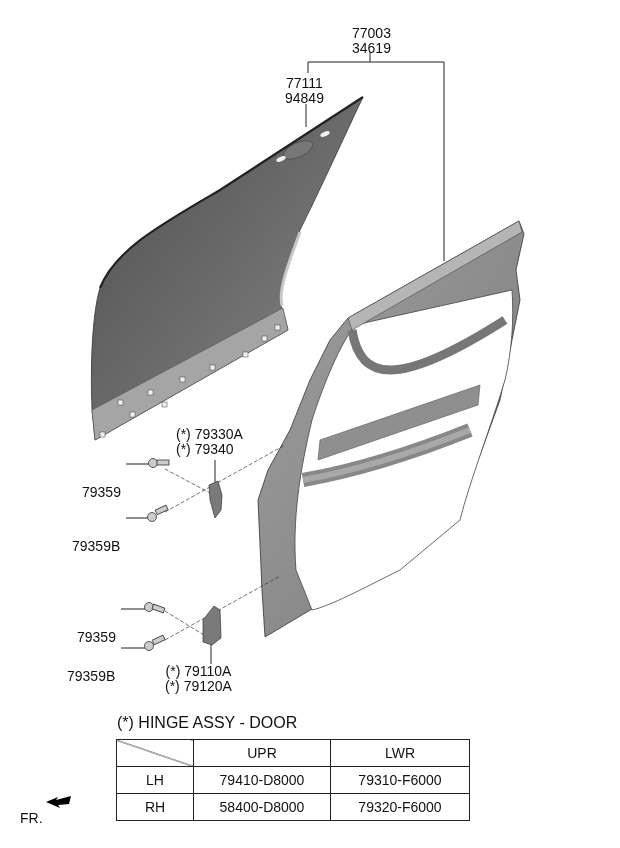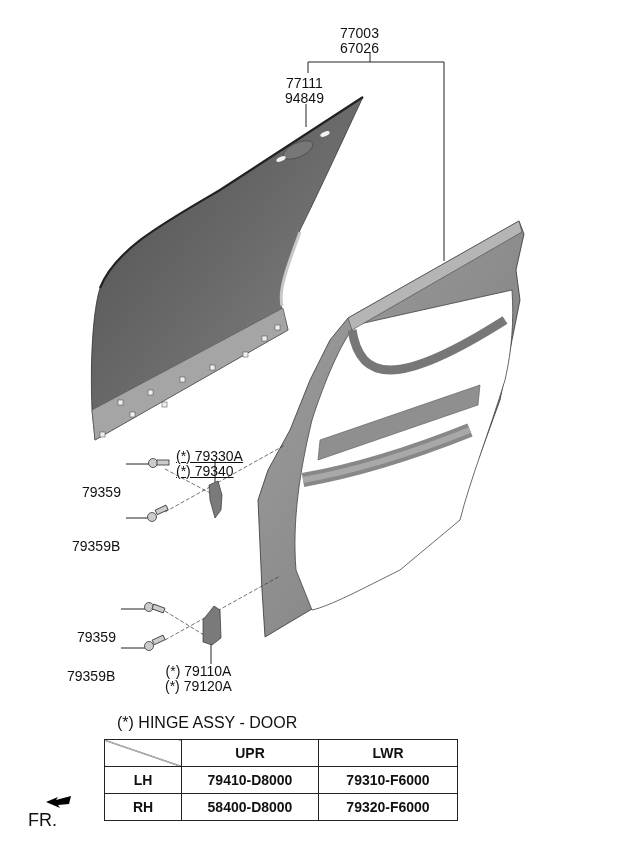--- a/index.html
+++ b/index.html
@@ -3,28 +3,28 @@
 <meta charset="utf-8">
 <style>
   html, body { margin: 0; padding: 0; background: #ffffff; }
   body { width: 620px; height: 848px; position: relative; overflow: hidden;
          font-family: "Liberation Sans", "DejaVu Sans", sans-serif; color: #111; }
   .lbl { position: absolute; font-size: 14px; line-height: 15px; color: #111; white-space: nowrap; margin-top: 28px; }
   .lbl-stack { position: absolute; font-size: 14px; line-height: 15px; text-align: center; white-space: nowrap; }
   .lbl-stack div { height: 15px; }
   svg.art { position: absolute; left: 0; top: 0; }
   .note-title { position: absolute; left: 117px; top: 714px; font-size: 16px; }
-  table.hinge { position: absolute; left: 104px; top: 739px; border-collapse: collapse; font-size: 14px; font-weight: bold; }
+  table.hinge { position: absolute; left: 116px; top: 739px; border-collapse: collapse; font-size: 14px; }
   table.hinge td { border: 1px solid #222; height: 26px; text-align: center; padding: 0; }
   table.hinge td.c0 { width: 76px; }
   table.hinge td.c1 { width: 136px; }
   table.hinge td.c2 { width: 138px; }
   td.diag { background: linear-gradient(to top right, transparent calc(50% - 0.6px), #222 50%, transparent calc(50% + 0.6px)); }
   td.diag { background: linear-gradient(to bottom left, transparent calc(50% - 0.7px), #222 calc(50%), transparent calc(50% + 0.7px)); }
-  .fr { position: absolute; left: 28px; top: 810px; font-size: 18px; font-weight: normal; }
+  .fr { position: absolute; left: 20px; top: 810px; font-size: 14px; font-weight: normal; }
 </style>
 </head>
 <body>
 
 <svg class="art" width="620" height="848" viewBox="0 0 620 848">
   <defs>
     <linearGradient id="outerGrad" x1="0" y1="0" x2="1" y2="1">
       <stop offset="0" stop-color="#4e4e4e"></stop>
       <stop offset="0.5" stop-color="#6a6a6a"></stop>
       <stop offset="1" stop-color="#8a8a8a"></stop>
@@ -107,29 +107,29 @@
   </g>
   <g fill="#7a7a7a" stroke="#333" stroke-width="0.7">
     <path d="M203,620 L214,606 L220,610 L221,638 L212,645 L203,642 Z"></path>
   </g>
 
   <g>
     <path d="M46,802 L58,797 L56,800 L71,796 L69,804 L58,805 L60,808 Z" fill="#000"></path>
   </g>
 </svg>
 
-<div class="lbl-stack" style="left:340px; top:26px;text-align:right;">
+<div class="lbl-stack" style="left:352px; top:26px;text-align:right;">
   <div>77003</div>
-  <div>67026</div>
+  <div>34619</div>
 </div>
 <div class="lbl-stack" style="left:285px; top:76px;">
   <div>77111</div>
   <div>94849</div>
 </div>
-<div class="lbl-stack" style="left:176px; top:449px; text-align:left;text-decoration:underline;">
+<div class="lbl-stack" style="left:176px; top:427px; text-align:left;">
   <div>(*) 79330A</div>
   <div>(*) 79340</div>
 </div>
 <div class="lbl" style="left:82px; top:457px;">79359</div>
 <div class="lbl" style="left:72px; top:511px;">79359B</div>
 <div class="lbl" style="left:77px; top:602px;">79359</div>
 <div class="lbl" style="left:67px; top:641px;">79359B</div>
 <div class="lbl-stack" style="left:165px; top:664px; text-align:center;">
   <div>(*) 79110A</div>
   <div>(*) 79120A</div>

